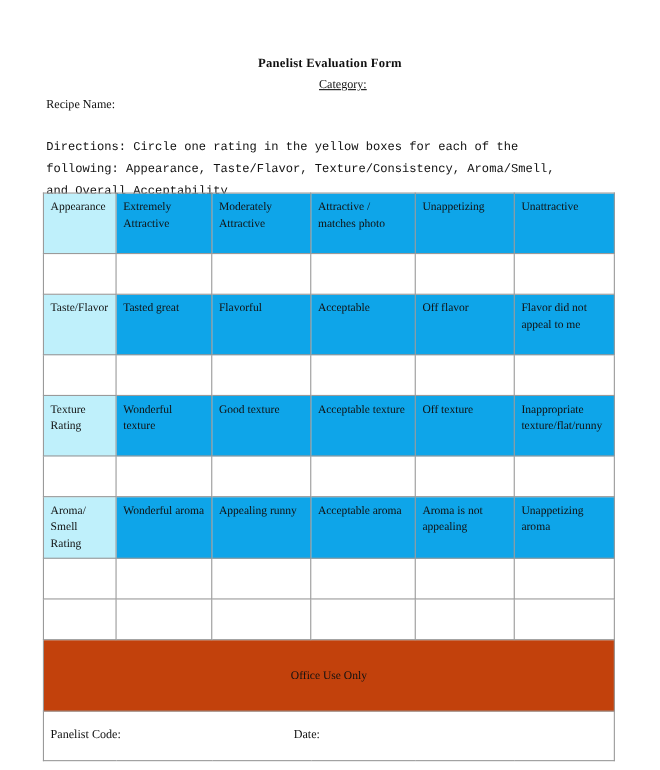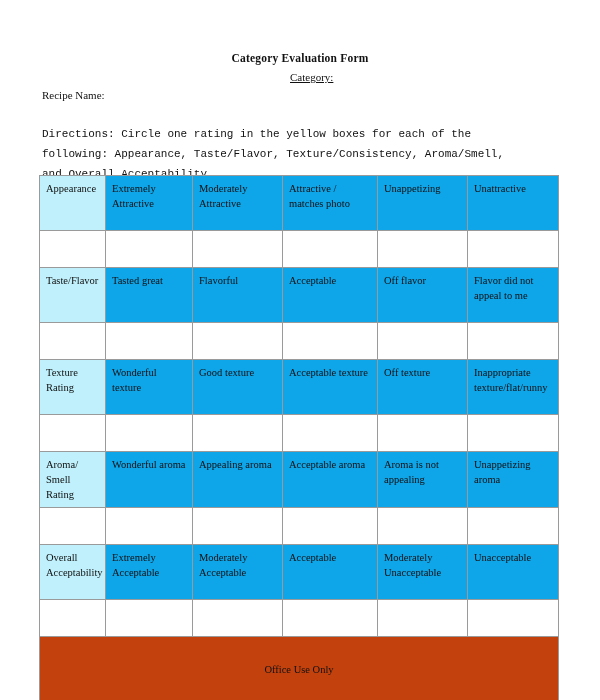--- a/index.html
+++ b/index.html
@@ -112,21 +112,21 @@
     white-space: nowrap;
   }
   .footer-panelist { left: 6px; }
   .footer-date { left: 200px; margin-left: 27px; }
 </style>
 </head>
 <body>
 
 <div class="page">
 
-  <div class="form-title">Category Evaluation Form</div>
+  <div class="form-title">Panelist Evaluation Form</div>
 
   <div class="field-line field-recipe">Recipe Name:</div>
   <div class="field-line field-category">Category:</div>
 
   <div class="directions">Directions:  Circle one rating in the yellow boxes for each of the following: Appearance, Taste/Flavor, Texture/Consistency, Aroma/Smell, and Overall Acceptability</div>
 
   <table class="rating-table">
     <colgroup>
       <col class="col-label">
       <col class="col-r1">
@@ -184,42 +184,34 @@
         <td></td>
         <td></td>
         <td></td>
         <td></td>
         <td></td>
       </tr>
 
       <tr class="data-row">
         <td class="cell-label">Aroma/ Smell Rating</td>
         <td class="cell-option">Wonderful aroma</td>
-        <td class="cell-option">Appealing aroma</td>
+        <td class="cell-option">Appealing runny</td>
         <td class="cell-option">Acceptable aroma</td>
         <td class="cell-option">Aroma is not appealing</td>
         <td class="cell-option">Unappetizing aroma</td>
       </tr>
       <tr class="spacer-row">
         <td></td>
         <td></td>
         <td></td>
         <td></td>
         <td></td>
         <td></td>
       </tr>
 
-      <tr class="data-row">
-        <td class="cell-label">Overall Acceptability</td>
-        <td class="cell-option">Extremely Acceptable</td>
-        <td class="cell-option">Moderately Acceptable</td>
-        <td class="cell-option">Acceptable</td>
-        <td class="cell-option">Moderately Unacceptable</td>
-        <td class="cell-option">Unacceptable</td>
-      </tr>
       <tr class="spacer-row">
         <td></td>
         <td></td>
         <td></td>
         <td></td>
         <td></td>
         <td></td>
       </tr>
 
       <tr class="office-row">

